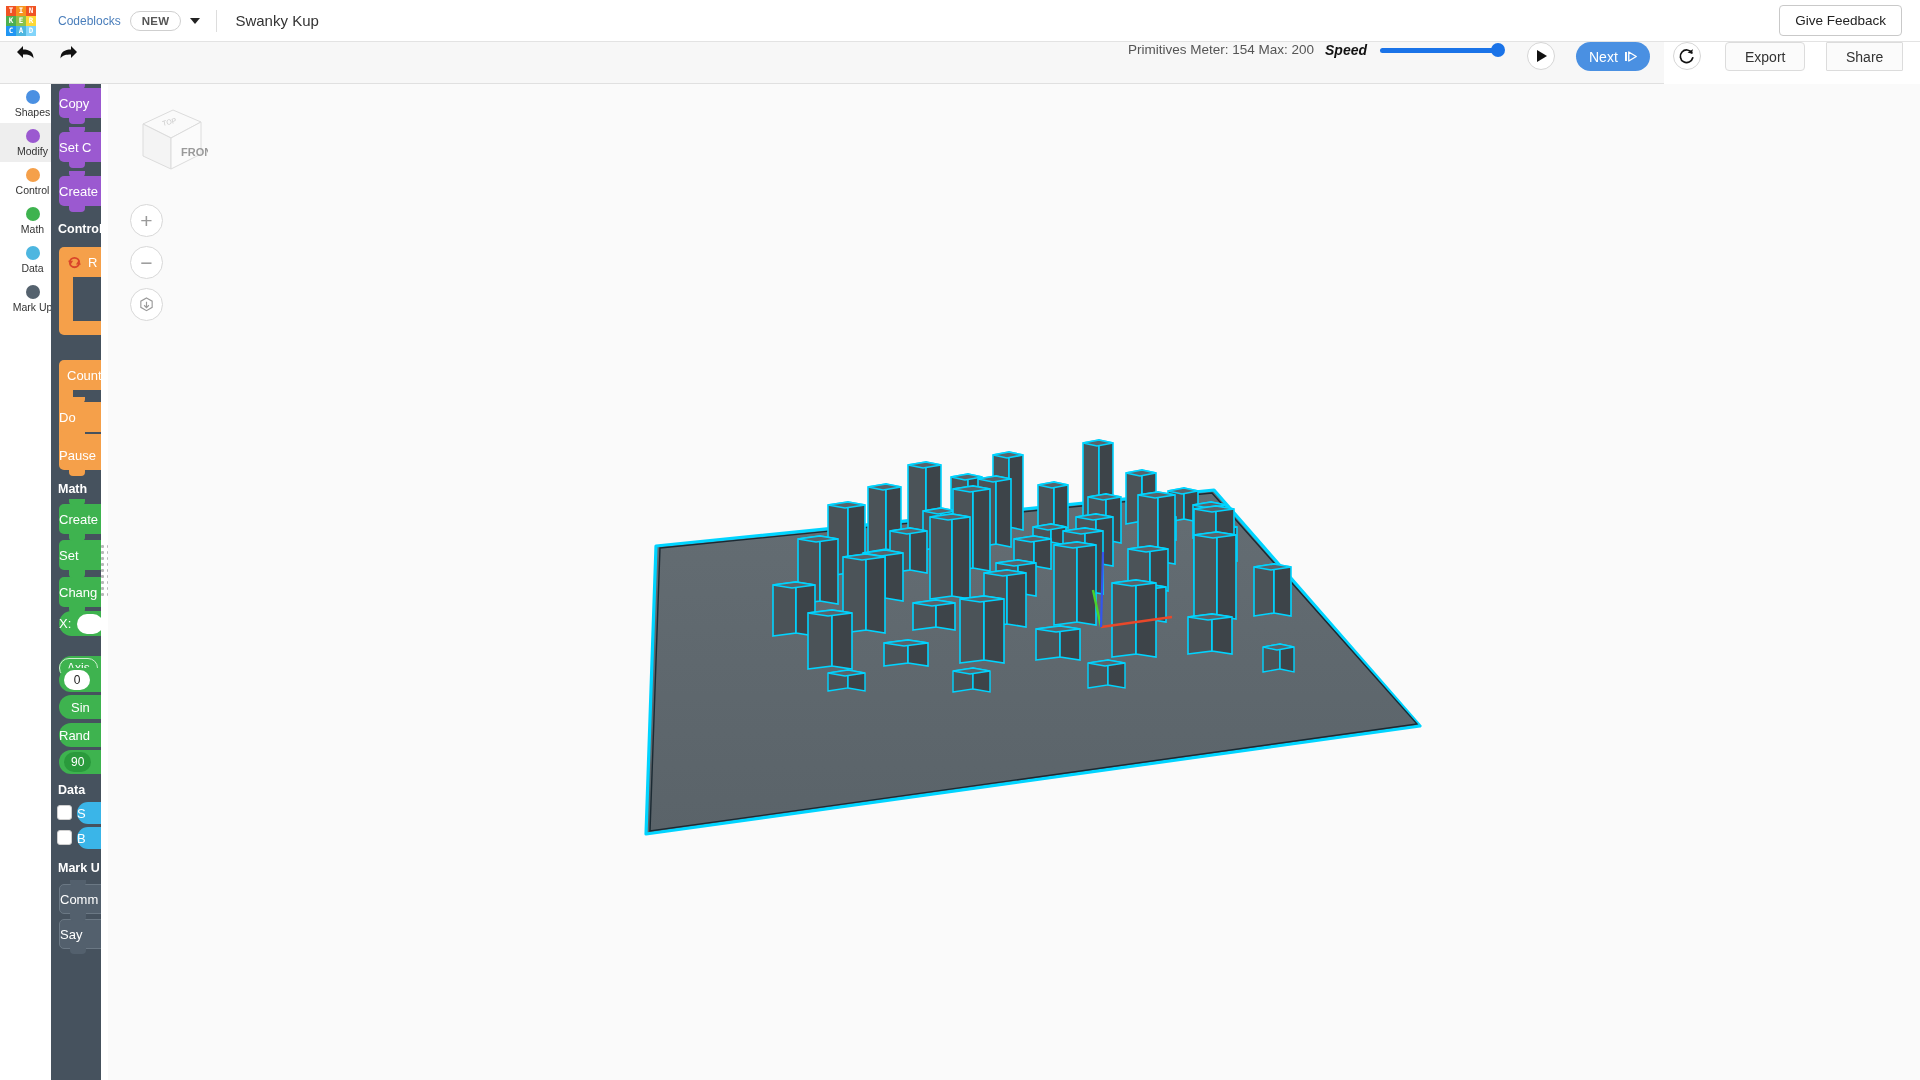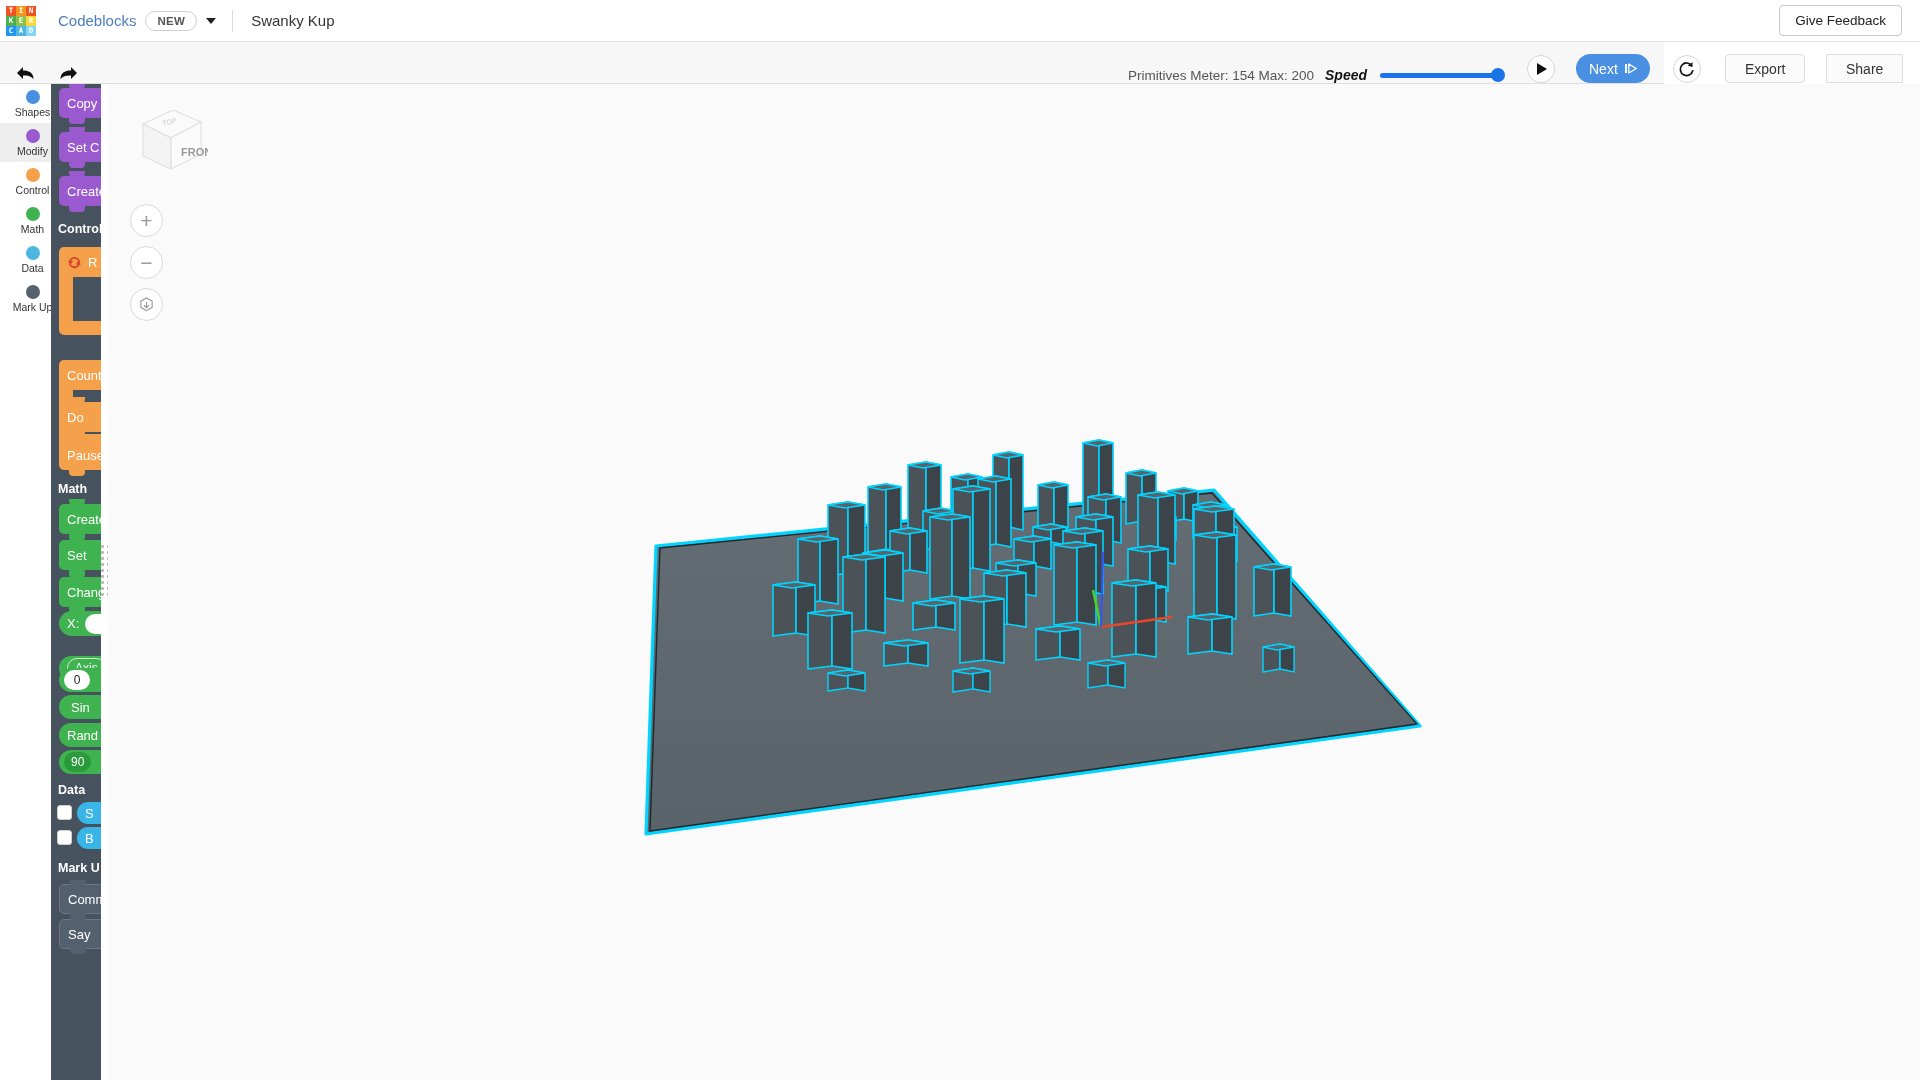--- a/index.html
+++ b/index.html
@@ -11,34 +11,34 @@
     background:#ffffff; border-bottom:1px solid #e3e3e3; display:flex; align-items:center; }
 
   .logo { width:30px; height:30px; margin-left:6px; display:grid;
     grid-template-columns:repeat(3,10px); grid-template-rows:repeat(3,10px); gap:0px; }
   .logo span { display:flex; align-items:center; justify-content:center;
     font-size:7.5px; font-weight:bold; color:#ffffff; font-family:"DejaVu Sans Mono", monospace; }
   .lg0{background:#f05323}.lg1{background:#f7941e}.lg2{background:#f05323}
   .lg3{background:#4caf50}.lg4{background:#8bc34a}.lg5{background:#fdd835}
   .lg6{background:#2196f3}.lg7{background:#4db6e0}.lg8{background:#81d4fa}
 
-  .cb-name { margin-left:22px; font-size:15px; color:#4a7ebb; }
+  .cb-name { margin-left:22px; font-size:12px; color:#4a7ebb; }
   .new-pill { margin-left:9px; border:1px solid #cfcfcf; border-radius:13px;
     padding:3px 11px; font-size:11.5px; font-weight:bold; color:#555; letter-spacing:.3px; }
   .caret-down { margin-left:9px; width:0;height:0;border-left:5px solid transparent;
     border-right:5px solid transparent; border-top:6px solid #222; }
   .hdr-divider { margin-left:16px; width:1px; height:22px; background:#dddddd; }
   .proj-title { margin-left:18px; font-size:15px; color:#333; }
   .feedback-btn { position:absolute; right:18px; top:5px; height:31px; padding:0 15px;
     border:1px solid #c9c9c9; border-radius:4px; background:#fff; font-size:13.5px;
     color:#222; display:flex; align-items:center; cursor:pointer; }
 
   
   .toolbar { position:absolute; top:42px; left:0; width:1664px; height:42px;
-    background:#f7f7f7; border-bottom:1px solid #e0e0e0; display:flex; align-items:flex-end; }
+    background:#f7f7f7; border-bottom:1px solid #e0e0e0; display:flex; align-items:flex-start; }
   .undo-redo { display:flex; align-items:center; gap:23px; margin-left:15px; }
   .ur-btn { width:20px; height:20px; display:flex; align-items:center; justify-content:center;
     cursor:pointer; font-size:17px; color:#111; }
 
   .meter-txt { position:absolute; left:1128px; font-size:13.5px; color:#555; white-space:nowrap; }
   .speed-lbl { position:absolute; left:1325px; font-size:14px; font-weight:bold; color:#111;font-style:italic; }
   .slider { position:absolute; left:1380px; width:122px; height:16px; display:flex; align-items:center; }
   .slider .track { width:100%; height:5px; border-radius:3px; background:#1a73e8; }
   .slider .knob { position:absolute; right:-3px; width:14px; height:14px; border-radius:50%;
     background:#1a73e8; }
@@ -73,21 +73,21 @@
     justify-content:center; cursor:pointer; gap:2px; }
   .rail-item.active { background:#eeeeee; }
   .rail-dot { width:14px; height:14px; border-radius:50%; }
   .rail-lbl { font-size:10.5px; color:#333; white-space:nowrap; }
 
   
   .blocks { position:absolute; top:84px; left:51px; width:50px; height:996px;
     background:#46525e; overflow:hidden; }
   .blk-hdr { color:#fff; font-size:12.5px; font-weight:bold; padding-left:7px; }
   .blk { position:absolute; left:8px; height:30px; border-radius:5px;
-    display:flex; align-items:center; padding-left:8px; color:#fff; font-size:13px;
+    display:flex; align-items:center; color:#fff; font-size:13px;
     white-space:nowrap; cursor:grab; width:80px; }
   .blk.notch::before { content:""; position:absolute; left:10px; top:-5px;
     width:16px; height:6px; border-radius:0 0 4px 4px; background:inherit; }
   .blk.notch::after { content:""; position:absolute; left:10px; bottom:-6px;
     width:16px; height:6px; border-radius:0 0 4px 4px; background:inherit; }
   .blk-purple { background:#9b59d0; }
   .blk-orange { background:#f5a04a; }
   .blk-green  { background:#3eb34f; }
   .blk-blue   { background:#3ab5e8; }
   .blk-gray   { background:#53606d; border:1px solid #6b7884; }

